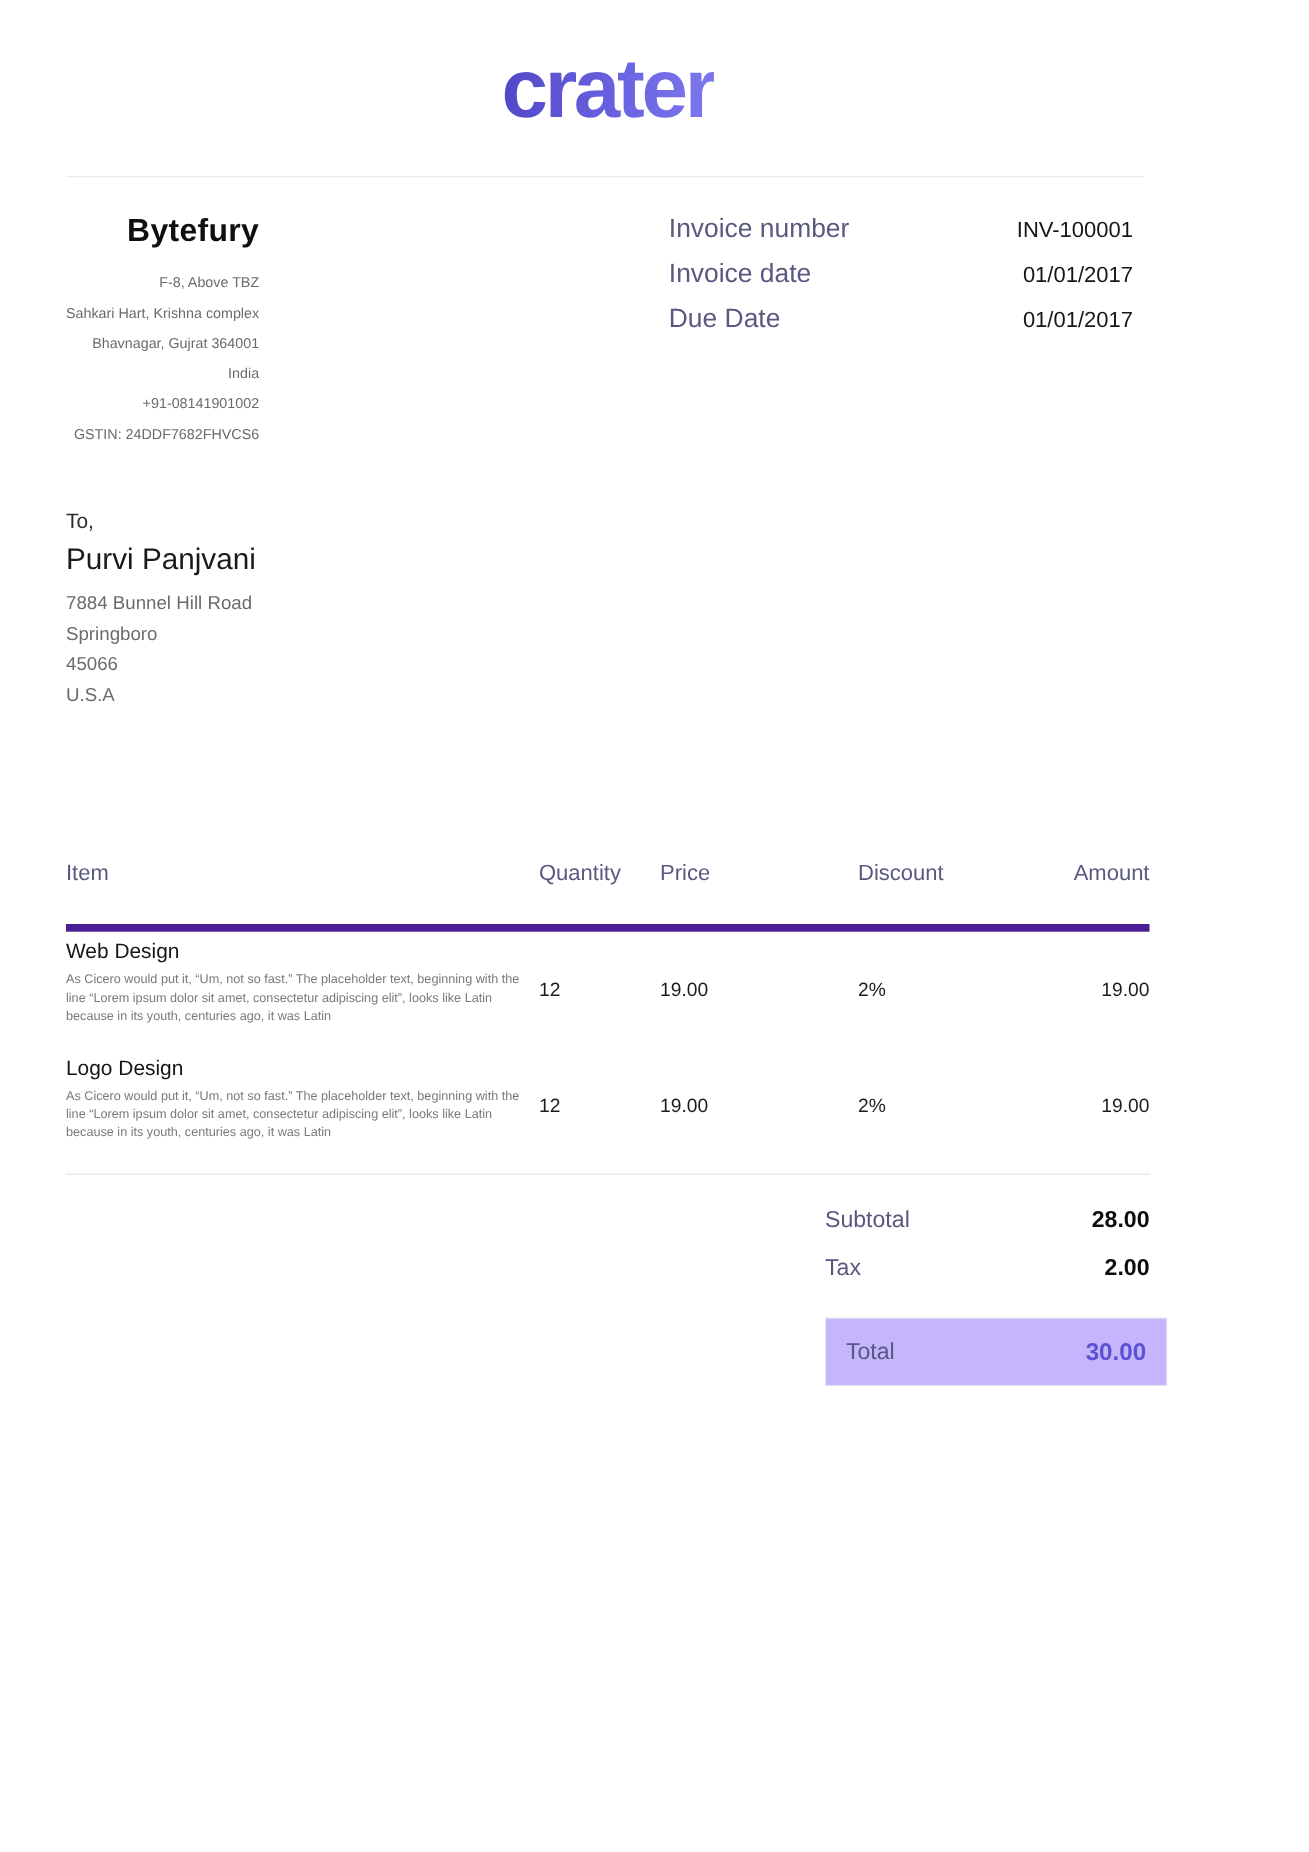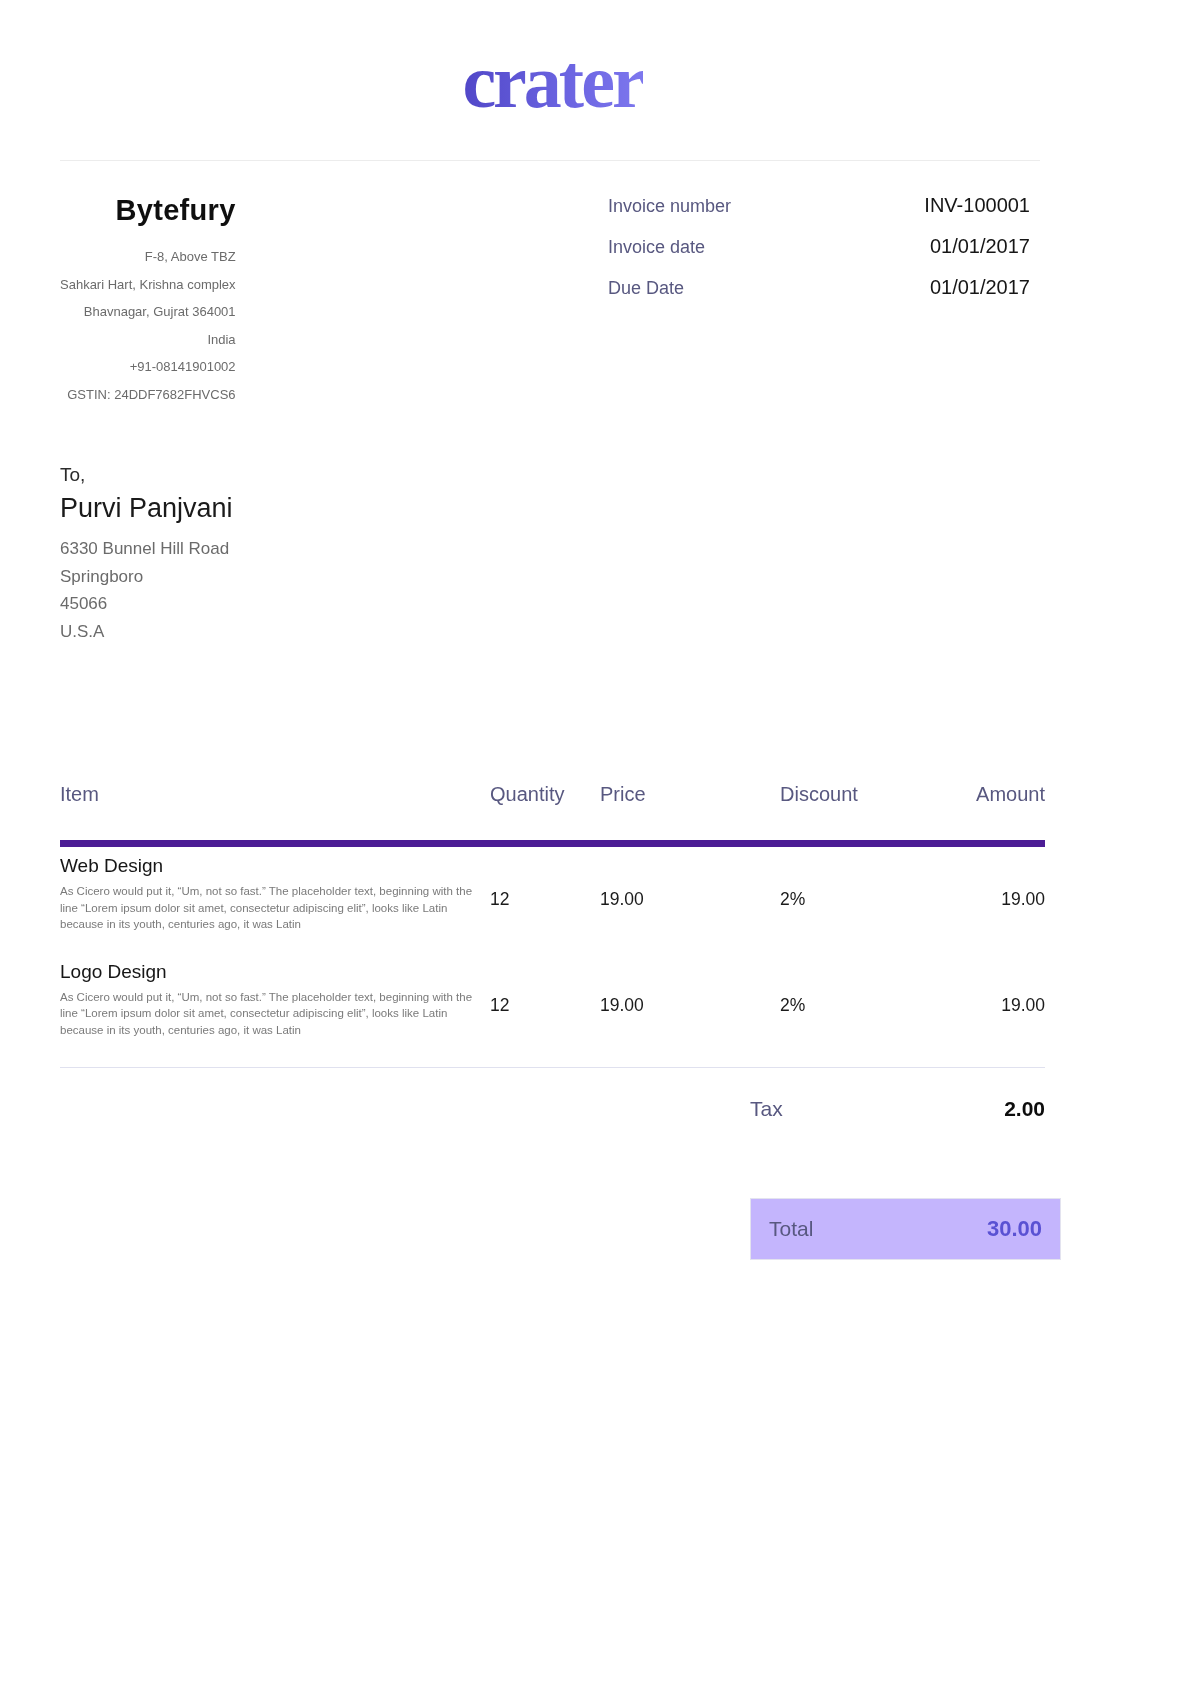--- a/index.html
+++ b/index.html
@@ -3,21 +3,21 @@
 <meta charset="utf-8">
 <style>
   * { margin:0; padding:0; box-sizing:border-box; }
   body { background:#ffffff; }
   .page {
     position:relative; width:1190px; height:1684px; background:#ffffff;
     font-family:"Liberation Sans", sans-serif; overflow:hidden; margin:0 auto;
   }
 
   
-  .logo { position:absolute; top:36px; left:60px; width:985px; text-align:center;font-family:Liberation Serif, serif; }
+  .logo { position:absolute; top:36px; left:60px; width:985px; text-align:center; }
   .logo-text {
     font-size:76px; font-weight:700; letter-spacing:-3px; line-height:90px;
     color:#5b52cd;
   }
   @supports ((-webkit-background-clip: text)) {
     .logo-text {
       background:linear-gradient(90deg,#5147c8 0%, #6a63e0 55%, #7d77ee 100%);
       -webkit-background-clip:text; background-clip:text; -webkit-text-fill-color:transparent;
     }
   }
@@ -25,21 +25,21 @@
   .divider-top { position:absolute; top:160px; left:60px; width:980px; height:1px; background:#ececec; }
 
   
   .company { position:absolute; left:60px; top:194px;text-align:right; }
   .company-name { font-size:29px; font-weight:700; color:#0f0f0f; letter-spacing:0.3px; }
   .company-address { margin-top:16px; font-size:13px; color:#6b6b6b; line-height:27.5px; }
 
   
   .meta { position:absolute; left:608px; top:194px; width:422px; }
   .meta-row { display:flex; justify-content:space-between; align-items:baseline; height:41px; }
-  .meta-label { font-size:18px; color:#585880; }
+  .meta-label { font-size:24px; color:#585880; }
   .meta-value { font-size:20px; color:#161616; }
 
   
   .customer { position:absolute; left:60px; top:464px; }
   .customer-to { font-size:19px; color:#2b2b2b; }
   .customer-name { font-size:27px; color:#1a1a1a; margin-top:7px; }
   .customer-address { margin-top:11px; font-size:17px; color:#6b6b6b; line-height:27.5px; }
 
   
   .items { position:absolute; left:60px; top:783px; width:985px; }
@@ -104,21 +104,21 @@
     <div class="meta-row">
       <span class="meta-label">Due Date</span>
       <span class="meta-value">01/01/2017</span>
     </div>
   </div>
 
   <div class="customer">
     <div class="customer-to">To,</div>
     <div class="customer-name">Purvi Panjvani</div>
     <div class="customer-address">
-      <div>6330 Bunnel Hill Road</div>
+      <div>7884 Bunnel Hill Road</div>
       <div>Springboro</div>
       <div>45066</div>
       <div>U.S.A</div>
     </div>
   </div>
 
   <div class="items">
     <div class="tgrid items-header">
       <div class="th">Item</div>
       <div class="th c">Quantity</div>
@@ -147,20 +147,24 @@
       <div class="td c">19.00</div>
       <div class="td c">2%</div>
       <div class="td r">19.00</div>
     </div>
 
     <div class="divider-items"></div>
   </div>
 
   <div class="totals">
     <div class="totals-row">
+      <span class="totals-label">Subtotal</span>
+      <span class="totals-value">28.00</span>
+    </div>
+    <div class="totals-row">
       <span class="totals-label">Tax</span>
       <span class="totals-value">2.00</span>
     </div>
   </div>
 
   <div class="total-box">
     <span class="total-box-label">Total</span>
     <span class="total-box-value">30.00</span>
   </div>
 

